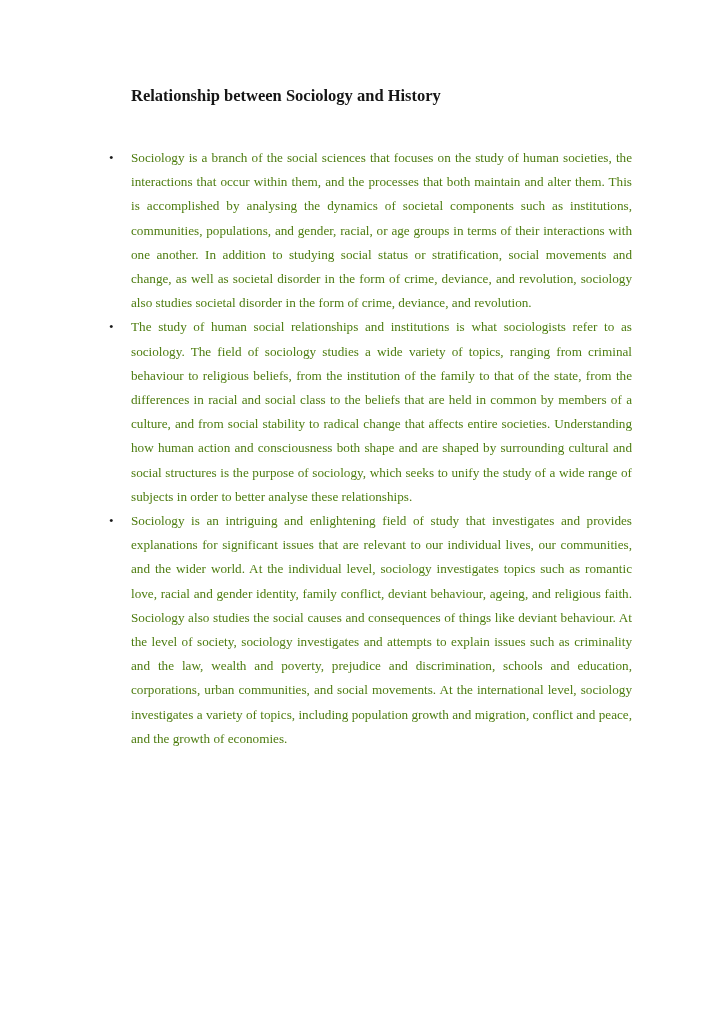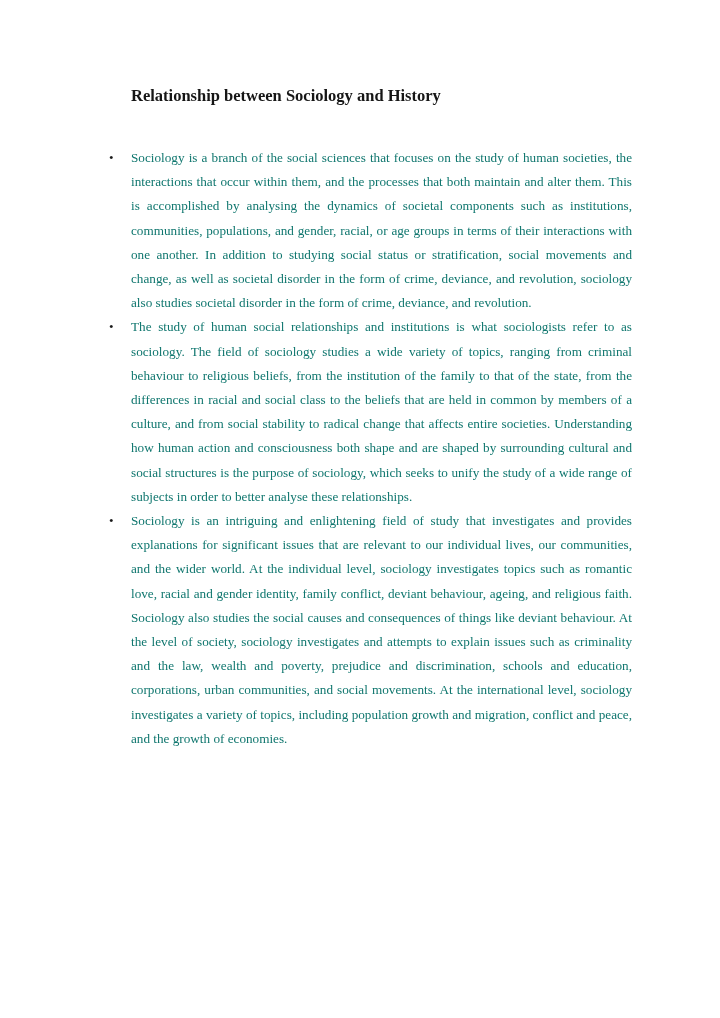--- a/index.html
+++ b/index.html
@@ -53,21 +53,21 @@
       top: 0;
       font-size: 13px;
       line-height: 24.2px;
       color: #1a1a1a;
     }
     .text {
       display: block;
       font-size: 13.2px;
       line-height: 24.2px;
       text-align: justify;
-      color: #0f766e;
+      color: #4d7c0f;
     }
   </style>
 </head>
 <body>
 
 <div class="page">
   <h1 class="title">Relationship between Sociology and History</h1>
 
   <ul class="list">
     <li class="item">

